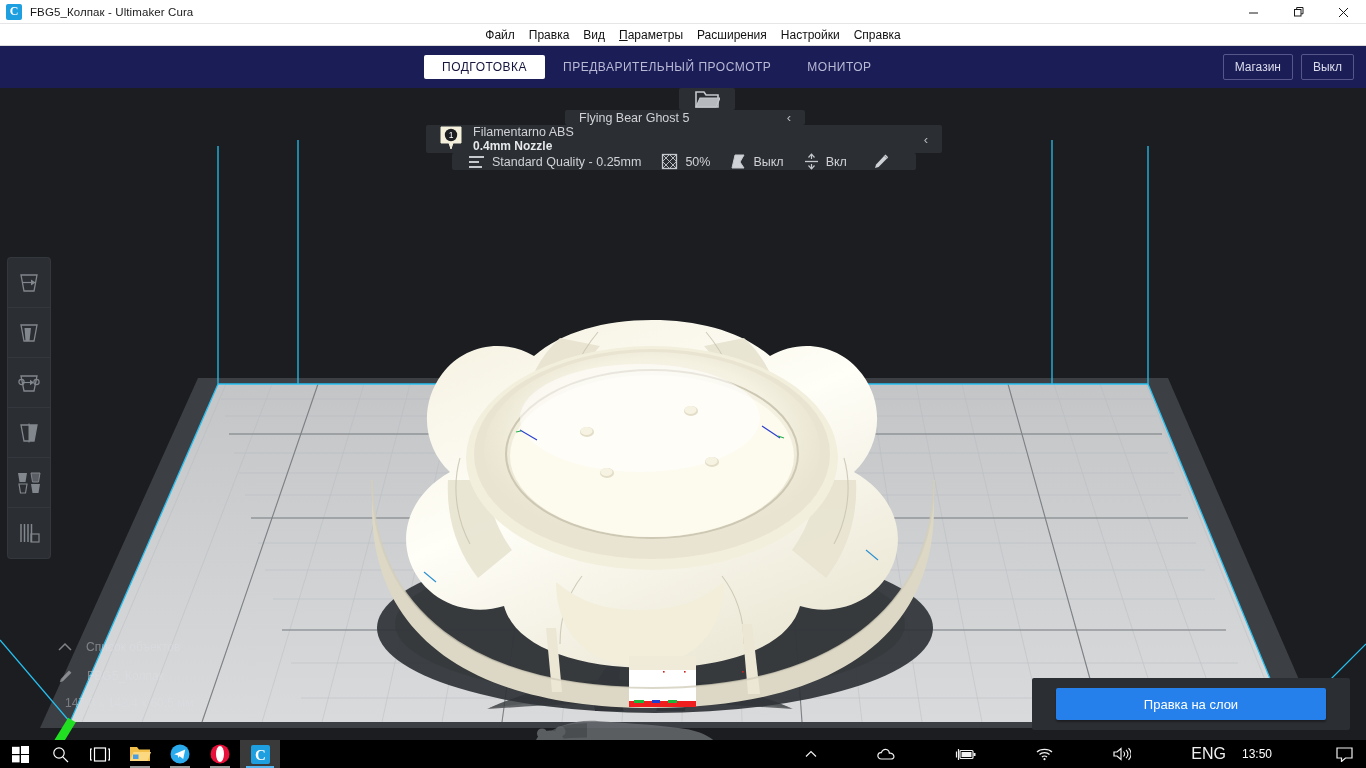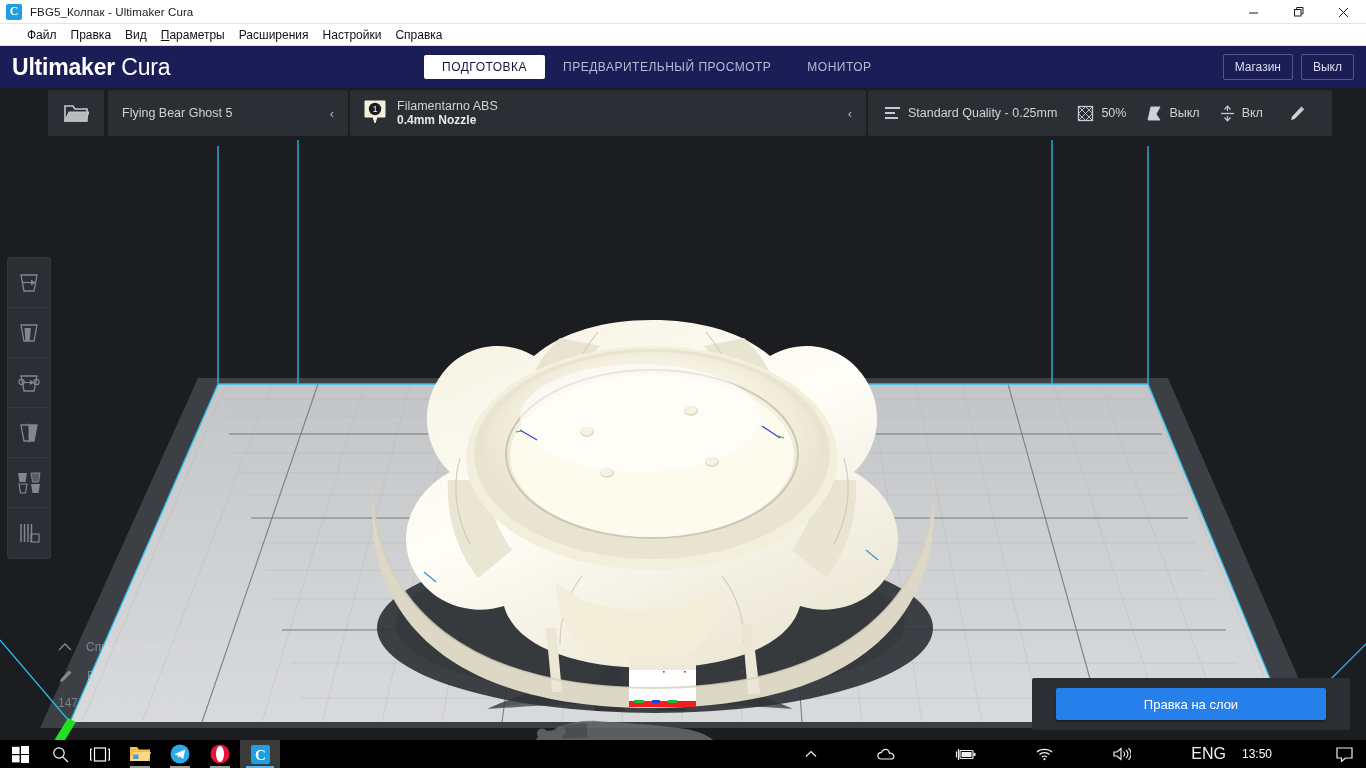--- a/index.html
+++ b/index.html
@@ -16,21 +16,21 @@
     background:#1e9fe0; color:#fff; font-size:12px; font-weight:bold;
     display:flex; align-items:center; justify-content:center; font-family:"Liberation Serif",serif;
   }
   #win-title{ font-size:11.5px; color:#1a1a1a; margin-left:8px; letter-spacing:.1px; }
   #win-controls{ position:absolute; right:0; top:0; height:24px; display:flex; }
   .wc{ width:45px; height:24px; display:flex; align-items:center; justify-content:center;
        font-size:12px; color:#1a1a1a; }
 
   
   #menubar{ height:22px; background:#ffffff; display:flex; align-items:center;
-            padding-left:20px; border-bottom:1px solid #dcdcdc; }
+            padding-left:20px; border-bottom:1px solid #dcdcdc;justify-content:center; }
   .menu-item{ font-size:12px; color:#111; padding:2px 7px; white-space:nowrap; }
   .menu-item u{ text-decoration:underline; }
 
   
   #cura-header{
     height:42px; background:#1b1d56; position:relative; display:flex; align-items:center;
   }
   #brand{ position:absolute; left:12px; top:50%; transform:translateY(-50%);
           font-size:23px; color:#fff; letter-spacing:-.2px; white-space:nowrap; }
   #brand .b{ font-weight:bold; }
@@ -45,21 +45,21 @@
   .hdr-btn{ font-size:12px; color:#dcdcec; border:1px solid #56568a; border-radius:2px;
             padding:5px 11px; white-space:nowrap; background:transparent; }
 
   
   #viewport{ position:absolute; left:0; top:88px; width:1366px; height:652px;
              background:#1b1d21; overflow:hidden; }
   #viewport-bg{ position:absolute; inset:0; }
 
   
   #configbar{ position:absolute; left:0; top:88px; width:1366px; height:48px; z-index:30;
-              display:flex; align-items:flex-end; pointer-events:none; }
+              display:flex; align-items:center; pointer-events:none;flex-direction:column; }
   .cfg-card{ background:#2b2e33; height:46px; display:flex; align-items:center;
              pointer-events:auto; border-radius:2px; }
   #open-file-btn{ margin-left:48px; width:56px; justify-content:center; }
   #printer-card{ margin-left:4px; width:240px; padding:0 14px; justify-content:space-between; }
   #material-card{ margin-left:2px; width:516px; padding:0 14px; justify-content:space-between; }
   #profile-card{ margin-left:2px; width:464px; padding:0 12px 0 16px; display:flex;
                  align-items:center; gap:0; }
   .cfg-label{ font-size:12.5px; color:#d0d2d6; white-space:nowrap; }
   .cfg-sub{ font-size:12px; color:#e6e8ea; font-weight:bold; white-space:nowrap; }
   .chev{ color:#b9bcc2; font-size:13px; }
@@ -74,21 +74,21 @@
           background:#2b2e33; border-radius:3px; box-shadow:0 0 0 1px #34373d; }
   .tool{ height:50px; display:flex; align-items:center; justify-content:center;
          border-bottom:1px solid #34373d; }
   .tool:last-child{ border-bottom:none; }
 
   
   #objlist{ position:absolute; left:58px; bottom:58px; z-index:25; }
   #objlist-header{ display:flex; align-items:center; gap:14px; height:22px; }
   #objlist-row{ display:flex; align-items:center; gap:14px; height:22px; margin-top:7px; }
   .ol-text{ font-size:12px; color:rgba(222,224,228,.42); white-space:nowrap; }
-  #obj-dims{ font-size:12px; color:rgba(222,224,228,.38); margin-top:9px; margin-left:0; white-space:nowrap; }
+  #obj-dims{ font-size:12px; color:rgba(222,224,228,.38); margin-top:9px; margin-left:7px; white-space:nowrap; }
 
   
   #slice-panel{ position:absolute; right:16px; bottom:38px; width:318px; height:52px;
                 background:#2b2e33; z-index:25; display:flex; align-items:center;
                 justify-content:center; border-radius:2px; }
   #slice-btn{ width:270px; height:32px; background:#2680eb; color:#fff;
               display:flex; align-items:center; justify-content:center;
               font-size:13px; border-radius:2px; box-shadow:0 2px 2px rgba(0,0,0,.35); }
 
   
@@ -137,23 +137,20 @@
   <div class="menu-item">Файл</div>
   <div class="menu-item">Правка</div>
   <div class="menu-item">Вид</div>
   <div class="menu-item"><u>П</u><span id="m-set-rest">араметры</span></div>
   <div class="menu-item">Расширения</div>
   <div class="menu-item">Настройки</div>
   <div class="menu-item">Справка</div>
 </div>
 
 <div id="cura-header">
-  <div id="brand">
-    <span class="b">Ultimaker</span><span> </span><span class="l">Cura</span>
-  </div>
   <div id="tabs">
     <div class="tab active">ПОДГОТОВКА</div>
     <div class="tab">ПРЕДВАРИТЕЛЬНЫЙ ПРОСМОТР</div>
     <div class="tab">МОНИТОР</div>
   </div>
   <div id="hdr-right">
     <div class="hdr-btn">Магазин</div>
     <div class="hdr-btn">Выкл</div>
   </div>
 </div>

